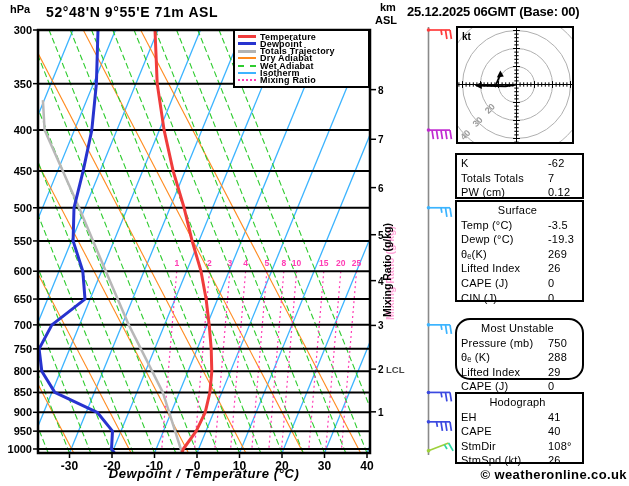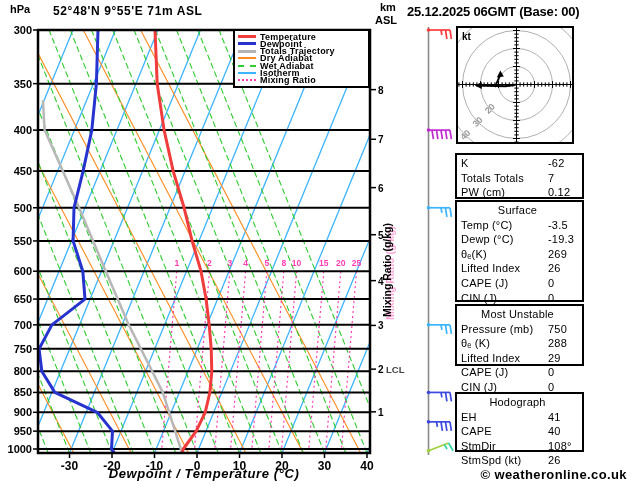--- a/index.html
+++ b/index.html
@@ -6,43 +6,43 @@
   html,body { margin:0; padding:0; }
   body {
     width:629px; height:486px; position:relative; background:#fff;
     font-family:"Liberation Sans", sans-serif; color:#000; overflow:hidden;
   }
   .abs { position:absolute; }
   #skewt { position:absolute; left:0; top:0; }
   #hodo  { position:absolute; left:456px; top:26px; }
 
   #hpa-label   { left:10px;  top:3px;  font-size:11px; font-weight:bold; }
-  #station-title{ left:53px; top:4px;  font-size:12px; font-weight:bold; letter-spacing:.6px; }
+  #station-title{ left:46px; top:4px;  font-size:14px; font-weight:bold; letter-spacing:.6px; }
   #km-label    { left:380px; top:1px;  font-size:11px; font-weight:bold;text-align:center; }
   #asl-label   { left:375px; top:14px; font-size:11px; font-weight:bold; }
   #datetime-title{ left:407px; top:4px; width:222px; font-size:13px; font-weight:bold; letter-spacing:-.2px; white-space:nowrap; }
   #xaxis-label { left:38px; top:466px; width:332px; text-align:center; font-size:13px; font-weight:bold; letter-spacing:.6px;font-style:italic; }
   #footer      { right:2px; top:467px; font-size:13px; font-weight:bold; letter-spacing:.4px; }
 
   #legend {
     left:233px; top:29px; width:137px; height:59px; z-index:3;
     background:#fff; border:2px solid #000; padding:2px 15px 2px 3px;
     display:flex; flex-direction:column; justify-content:space-between;
   }
   .lg-row { display:flex; align-items:center; height:7px; }
   .lg-swatch { width:18px; margin-right:4px; height:0; flex:none; }
   .lg-label { font-size:9px; font-weight:bold; letter-spacing:.2px; white-space:nowrap; }
 
   #panel { left:455px; top:0; width:130px; }
   .blk { position:absolute; left:0; width:129px; background:#fff;
          border:2px solid #000; padding:1px 0 0 4px; font-size:11px; letter-spacing:.2px; }
   .blk.b0 { top:153px; height:46px; }
   .blk.b1 { top:200px; height:102px; }
-  .blk.b2 { top:304px; height:62px; }
-  .blk.b3 { top:392px; height:60px; }
+  .blk.b2 { top:318px; height:62px;border-radius:15px; }
+  .blk.b3 { top:392px; height:72px; }
   .blk-title { text-align:center; height:14.6px; line-height:14.6px; padding-right:8px; }
   .p-row { position:relative; height:14.6px; line-height:14.6px; }
   .p-val { position:absolute; left:87px; top:0; white-space:nowrap; }
 </style>
 </head>
 <body>
 
 <svg id="skewt" width="629" height="486" viewBox="0 0 629 486">
     <defs>
       <clipPath id="plotclip">

